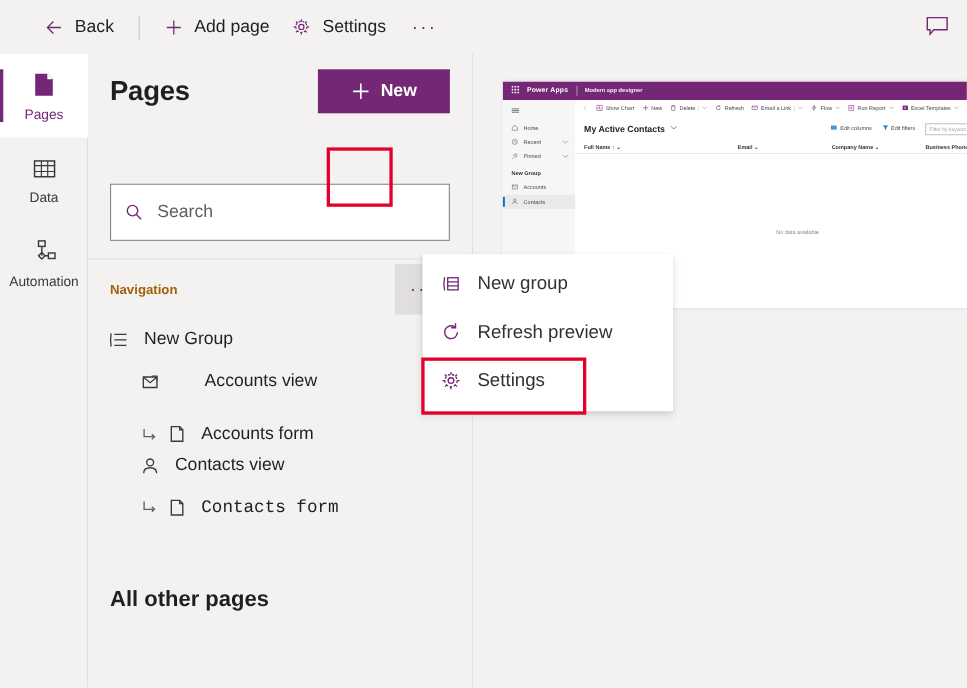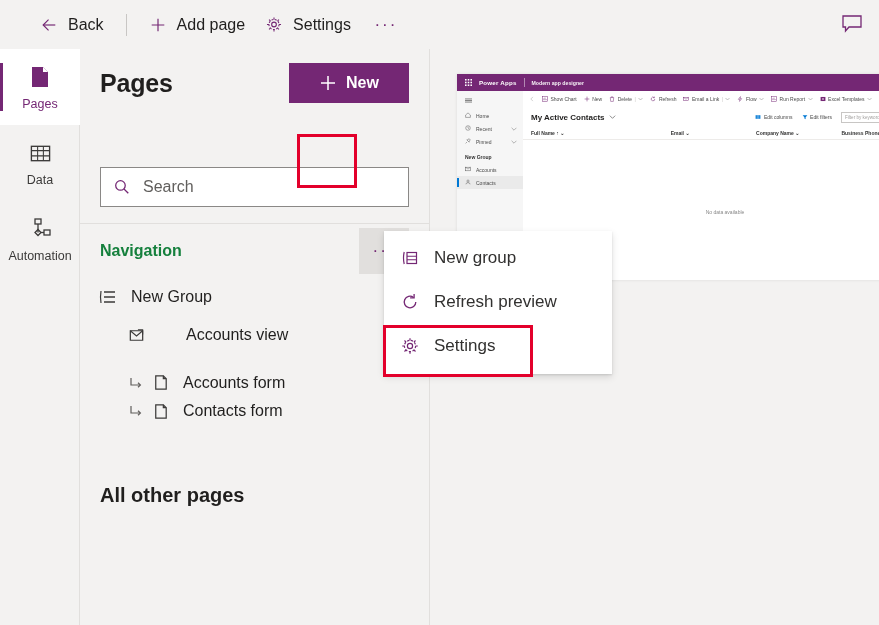--- a/index.html
+++ b/index.html
@@ -71,38 +71,38 @@
   }
   .panel-title-row { display: flex; align-items: center; justify-content: space-between; }
   .panel-title { font-size: 25px; font-weight: bold; color: #201f1e; letter-spacing: -0.2px; }
   .new-btn {
     display: flex; align-items: center; justify-content: center; gap: 9px;
     width: 120px; height: 40px; background: #742774; color: #ffffff;
     font-size: 16px; font-weight: bold; border: none; cursor: pointer;
     font-family: "Liberation Sans", sans-serif;
   }
   .search-wrap {
-    margin: 14px 20px 0 20px; height: 40px;
+    margin: 14px 20px 0 20px; height: 52px;
     background: #ffffff; border: 1px solid #8a8886;
     display: flex; align-items: center; gap: 12px; padding: 0 12px;
   }
   .search-ico { color: #742774; display: flex; align-items: center; }
   .search-input {
     flex: 1; border: none; outline: none; background: transparent;
     font-size: 16px; color: #201f1e; font-family: "Liberation Sans", sans-serif;
   }
   .search-input::placeholder { color: #605e5c; }
 
   .panel-div { height: 1px; background: #e1dfdd; margin-top: 16px; }
 
   .section-row {
     display: flex; align-items: center; justify-content: space-between;
     padding: 0 20px 0 20px; height: 54px;
   }
-  .section-title { font-size: 16px; font-weight: bold; color: #15803d; }
+  .section-title { font-size: 12px; font-weight: bold; color: #a16207; }
   .dots-btn {
     width: 50px; height: 46px; display: flex; align-items: center; justify-content: center;
     color: #742774; font-size: 17px; letter-spacing: 2px; cursor: pointer;
     background: #e1dfdd;
   }
   .dots-highlight {
     position: absolute; left: 297px; top: 134px; width: 60px; height: 54px;
     border: 3px solid #e3002b; pointer-events: none; z-index: 40;
   }
 
@@ -344,22 +344,31 @@
         </span>
         <span class="tree-ico">
           <svg width="19" height="19" viewBox="0 0 20 20">
             <path d="M5 3 H13 L16 6 V17 H5 Z" fill="none" stroke="#3b3a39" stroke-width="1.3"></path>
             <path d="M13 3 V6 H16" fill="none" stroke="#3b3a39" stroke-width="1.3"></path>
           </svg>
         </span>
         <span class="tree-lbl">Accounts form</span>
       </div>
 
-
       <div class="tree-row" style="padding-left:44px;">
+        <span class="tree-ico">
+          <svg width="19" height="19" viewBox="0 0 20 20">
+            <circle cx="10" cy="6.7" r="3.3" fill="none" stroke="#3b3a39" stroke-width="1.3"></circle>
+            <path d="M3.8 17 q0 -5.2 6.2 -5.2 q6.2 0 6.2 5.2" fill="none" stroke="#3b3a39" stroke-width="1.3"></path>
+          </svg>
+        </span>
+        <span class="tree-lbl">Contacts view</span>
+      </div>
+
+      <div class="tree-row" style="padding-left:44px;font-family:Liberation Mono, monospace;">
         <span class="tree-arrow">
           <svg width="18" height="18" viewBox="0 0 18 18">
             <path d="M4 4 V11 H13" fill="none" stroke="#605e5c" stroke-width="1.2"></path>
             <path d="M11 8.7 L13.4 11 L11 13.3" fill="none" stroke="#605e5c" stroke-width="1.2"></path>
           </svg>
         </span>
         <span class="tree-ico">
           <svg width="19" height="19" viewBox="0 0 20 20">
             <path d="M5 3 H13 L16 6 V17 H5 Z" fill="none" stroke="#3b3a39" stroke-width="1.3"></path>
             <path d="M13 3 V6 H16" fill="none" stroke="#3b3a39" stroke-width="1.3"></path>

